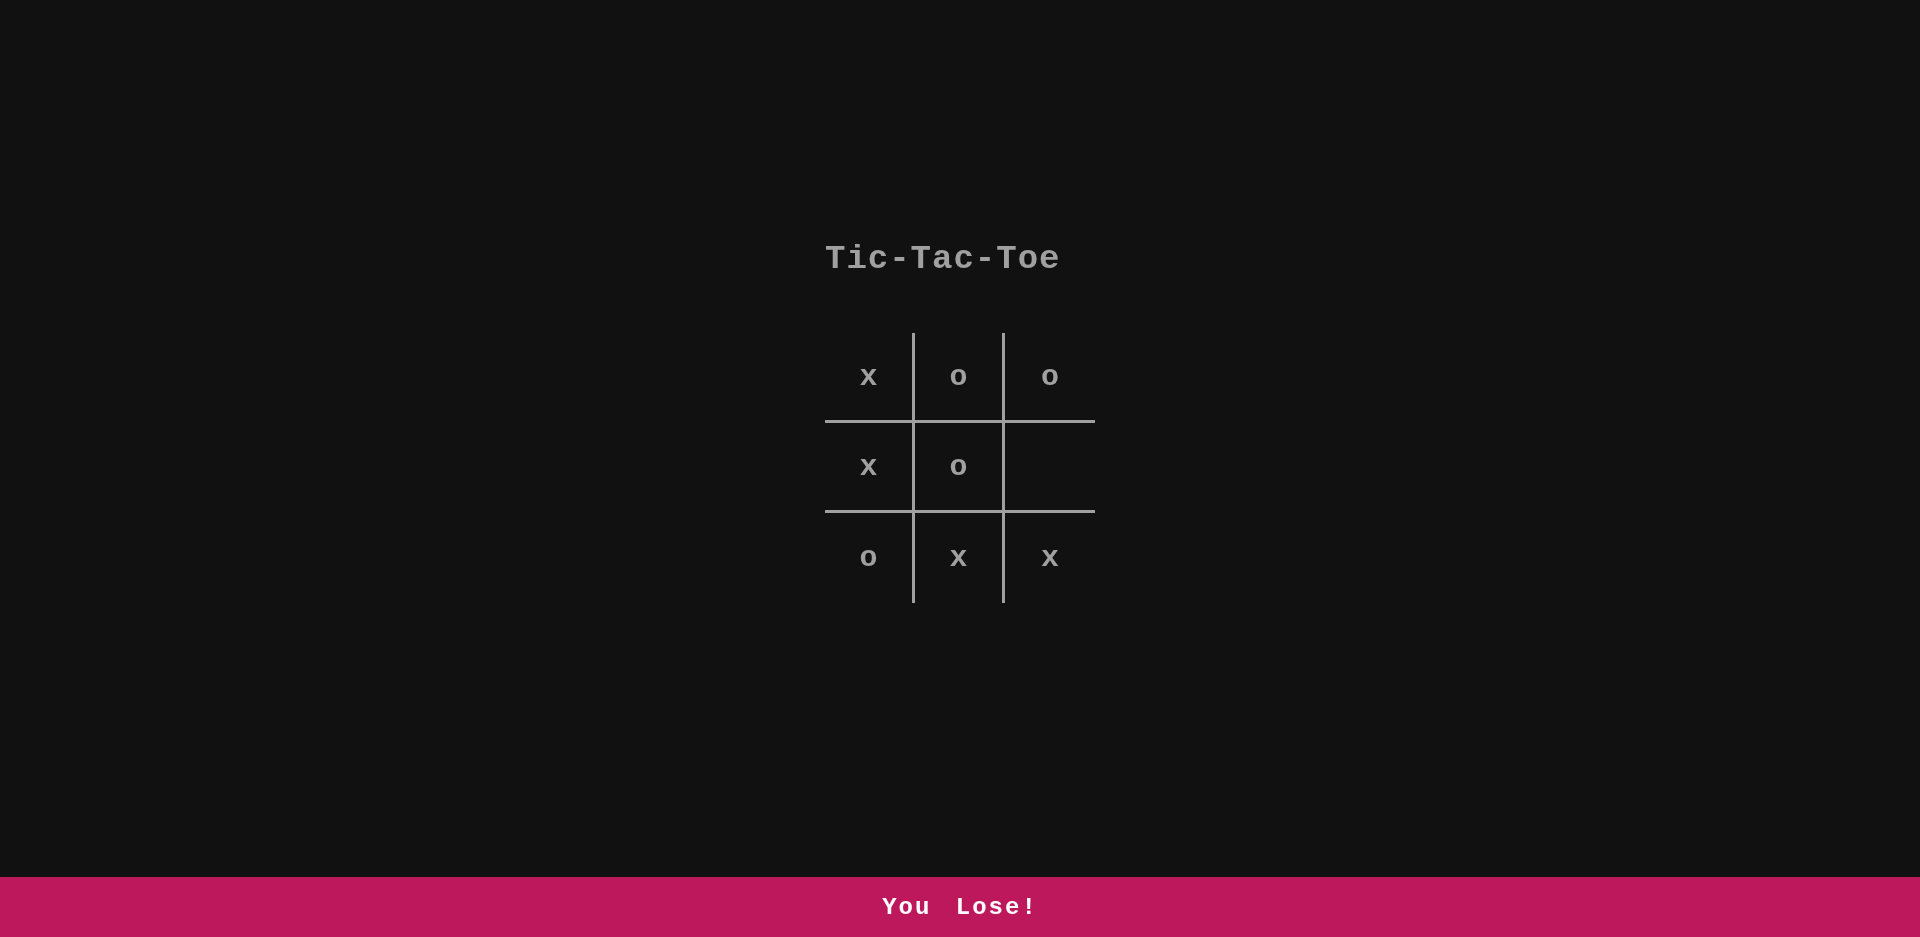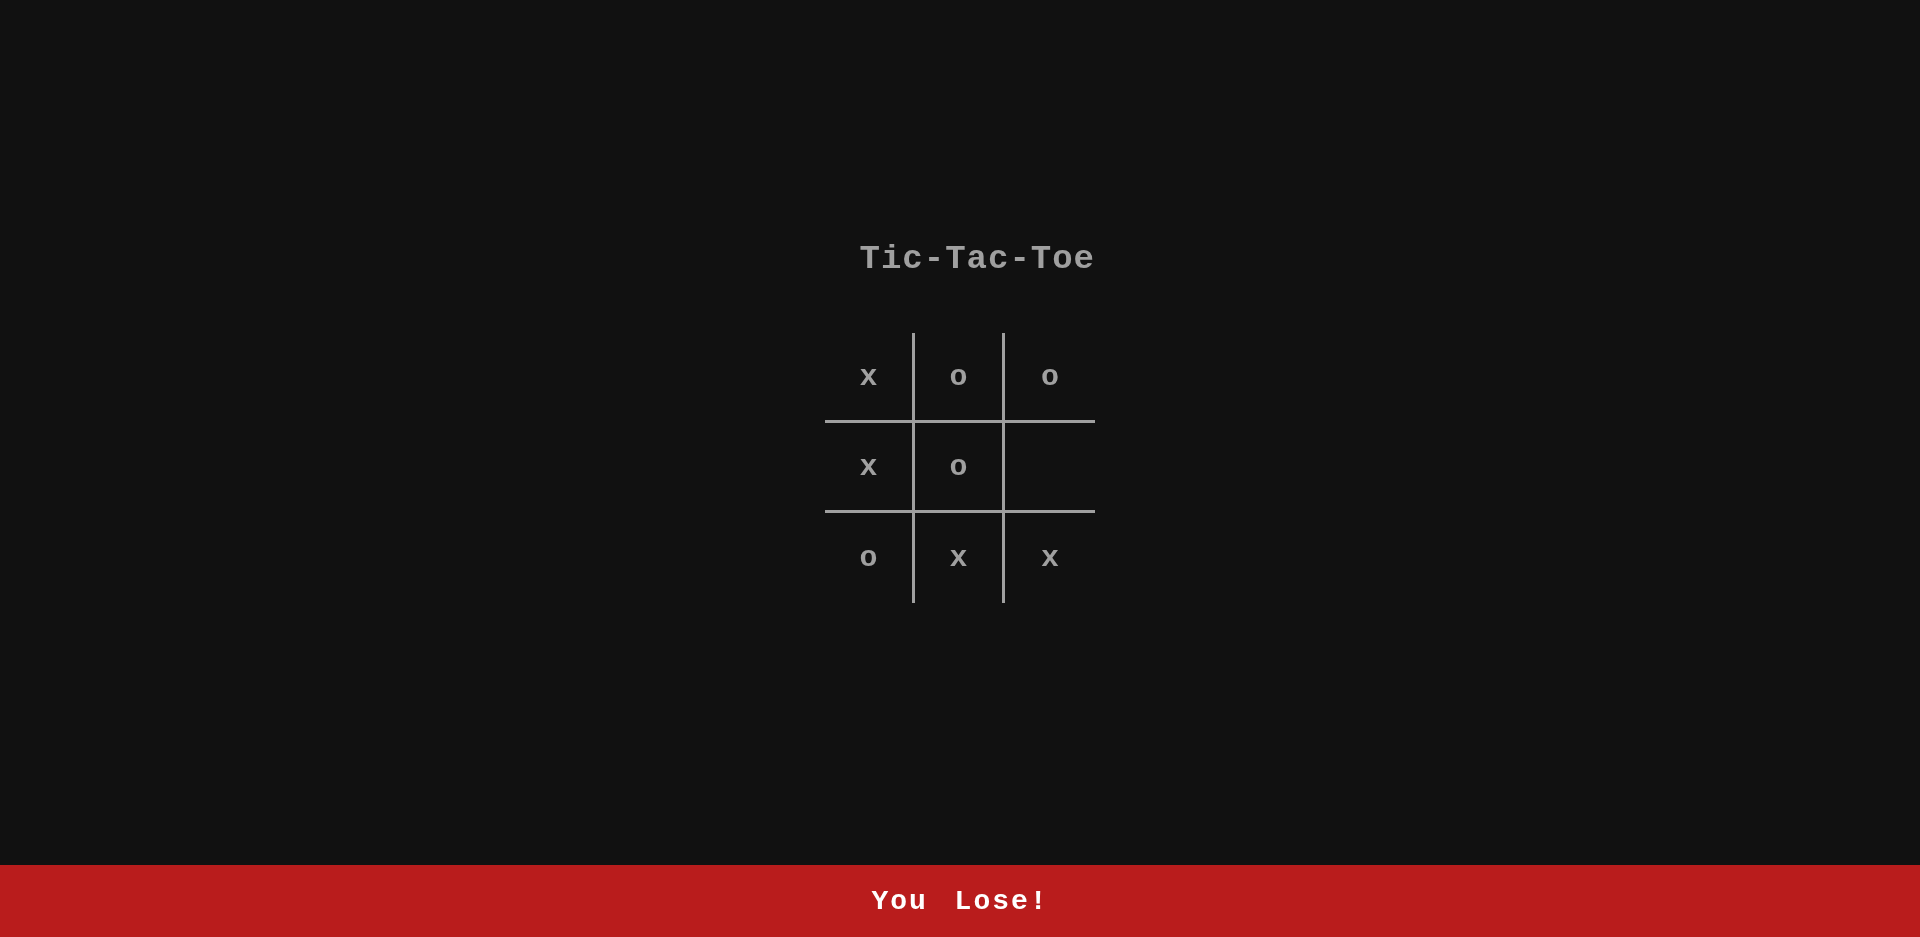--- a/index.html
+++ b/index.html
@@ -19,21 +19,21 @@
       position: relative;
     }
     
     .game-container {
       position: absolute;
       left: 50%;
       top: 240px;
       transform: translateX(-50%);
       display: flex;
       flex-direction: column;
-      align-items: flex-end;
+      align-items: flex-start;
     }
     
     .game-title {
       font-size: 34px;
       letter-spacing: 1px;
       margin-bottom: 55px;
       white-space: nowrap;
     }
     
     .board {
@@ -53,27 +53,27 @@
     }
     
     .cell.br { border-right-width: 3px; }
     .cell.bb { border-bottom-width: 3px; }
     
     .status-bar {
       position: absolute;
       bottom: 0;
       left: 0;
       right: 0;
-      height: 72px;
-      background-color: #b91c1c;
+      height: 60px;
+      background-color: #be185d;
       color: #ffffff;
       display: flex;
       align-items: center;
       justify-content: center;
-      font-size: 28px;
+      font-size: 24px;
       letter-spacing: 2px;
       word-spacing: 8px;
     }
   </style>
 </head>
 <body>
 
 <div class="game-container">
   <div class="game-title">Tic-Tac-Toe</div>
 

